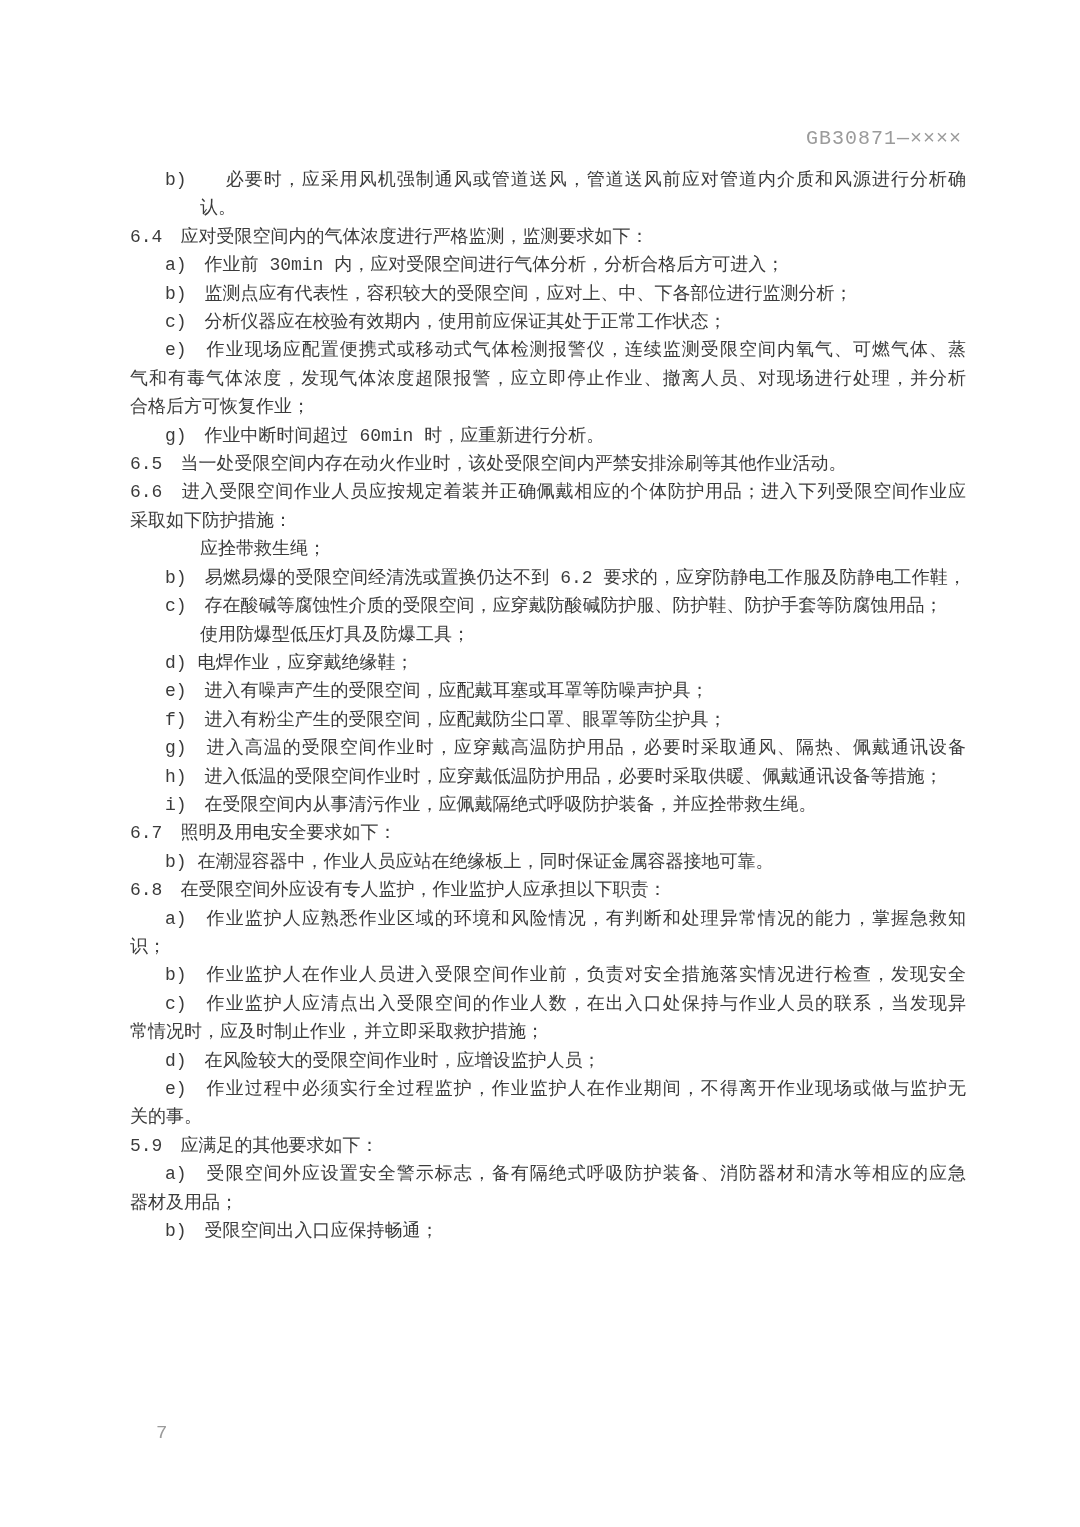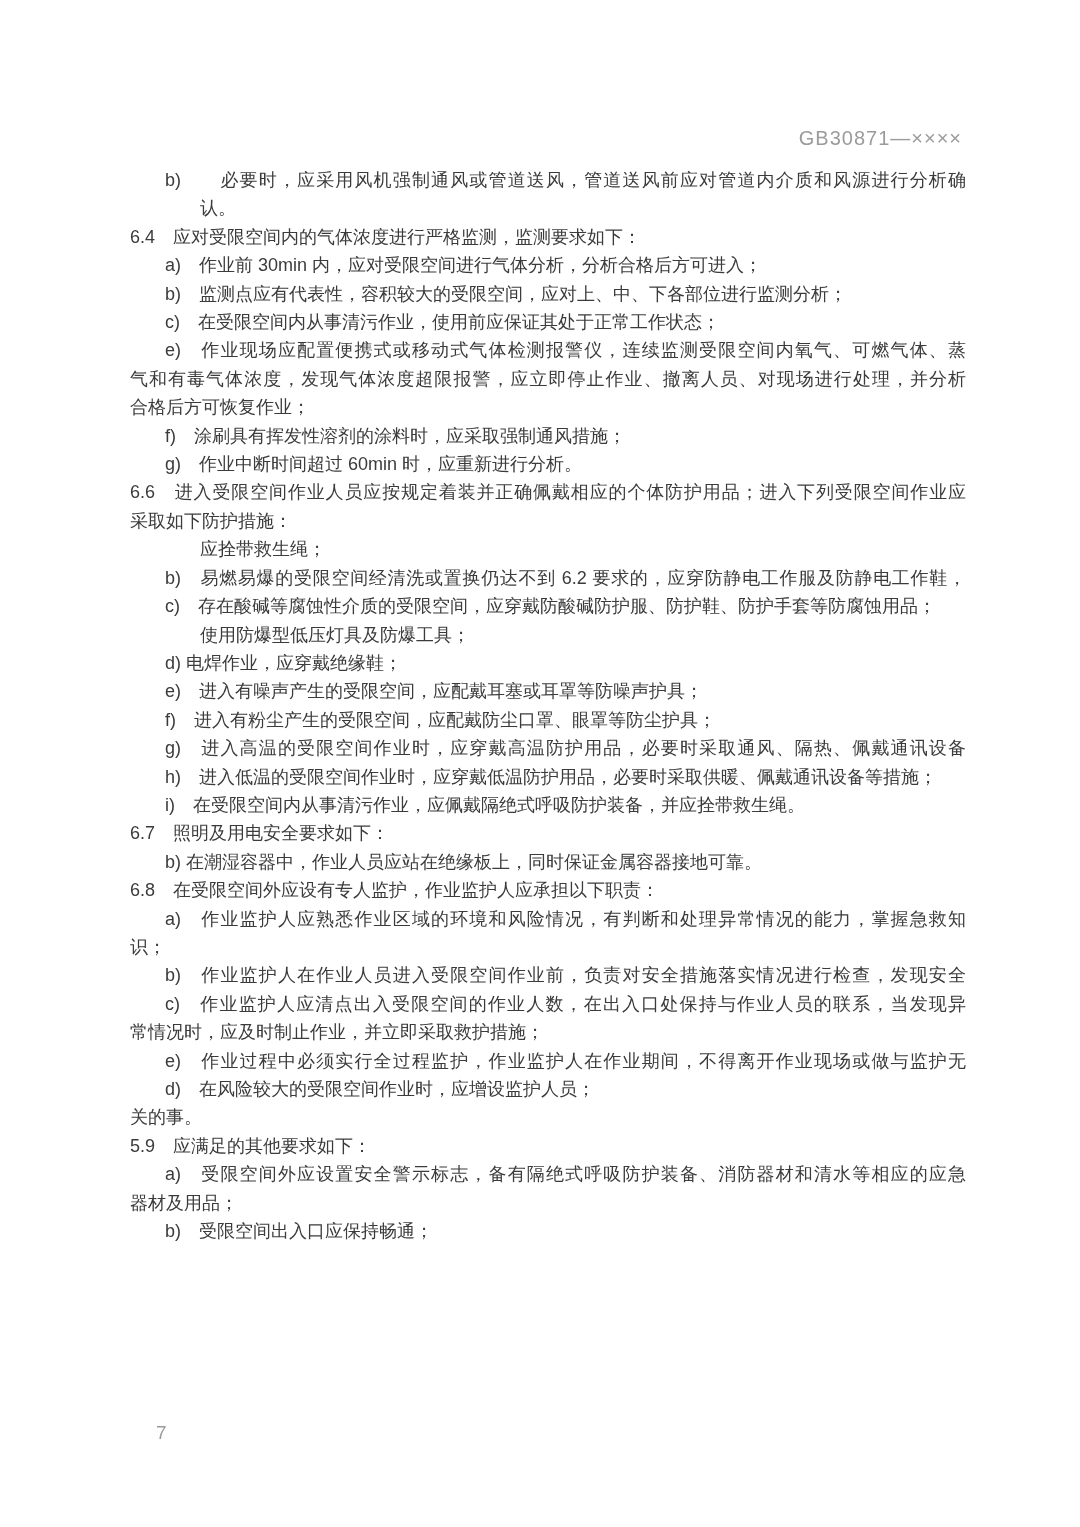--- a/index.html
+++ b/index.html
@@ -5,21 +5,21 @@
   html, body {
     margin: 0;
     padding: 0;
     background: #ffffff;
   }
   .page {
     position: relative;
     width: 1062px;
     height: 1527px;
     background: #ffffff;
-    font-family: Liberation Sans, sans-serif;
+    font-family: Liberation Mono, monospace;
     color: #3b3b3b;
     overflow: hidden;
   }
   .doc-header {
     position: absolute;
     top: 127px;
     right: 100px;
     font-size: 20px;
     letter-spacing: 1px;
     color: #9b9b9b;
@@ -58,48 +58,48 @@
   <div class="doc-header">
     <span>GB30871—××××</span>
   </div>
 
   <div class="doc-body">
       <div class="line indent-1 fill">b)　　必要时，应采用风机强制通风或管道送风，管道送风前应对管道内介质和风源进行分析确</div>
       <div class="line indent-2">认。</div>
       <div class="line indent-0">6.4　应对受限空间内的气体浓度进行严格监测，监测要求如下：</div>
       <div class="line indent-1">a)　作业前 30min 内，应对受限空间进行气体分析，分析合格后方可进入；</div>
       <div class="line indent-1">b)　监测点应有代表性，容积较大的受限空间，应对上、中、下各部位进行监测分析；</div>
-      <div class="line indent-1">c)　在受限空间内从事清污作业，使用前应保证其处于正常工作状态；</div>
+      <div class="line indent-1">c)　分析仪器应在校验有效期内，使用前应保证其处于正常工作状态；</div>
       <div class="line indent-1 fill">e)　作业现场应配置便携式或移动式气体检测报警仪，连续监测受限空间内氧气、可燃气体、蒸</div>
       <div class="line indent-0 fill">气和有毒气体浓度，发现气体浓度超限报警，应立即停止作业、撤离人员、对现场进行处理，并分析</div>
       <div class="line indent-0">合格后方可恢复作业；</div>
-      <div class="line indent-1">f)　涂刷具有挥发性溶剂的涂料时，应采取强制通风措施；</div>
       <div class="line indent-1">g)　作业中断时间超过 60min 时，应重新进行分析。</div>
+      <div class="line indent-0">6.5　当一处受限空间内存在动火作业时，该处受限空间内严禁安排涂刷等其他作业活动。</div>
       <div class="line indent-0 fill">6.6　进入受限空间作业人员应按规定着装并正确佩戴相应的个体防护用品；进入下列受限空间作业应</div>
       <div class="line indent-0">采取如下防护措施：</div>
       <div class="line indent-2">应拴带救生绳；</div>
       <div class="line indent-1 fill">b)　易燃易爆的受限空间经清洗或置换仍达不到 6.2 要求的，应穿防静电工作服及防静电工作鞋，</div>
       <div class="line indent-1">c)　存在酸碱等腐蚀性介质的受限空间，应穿戴防酸碱防护服、防护鞋、防护手套等防腐蚀用品；</div>
       <div class="line indent-2">使用防爆型低压灯具及防爆工具；</div>
       <div class="line indent-1">d) 电焊作业，应穿戴绝缘鞋；</div>
       <div class="line indent-1">e)　进入有噪声产生的受限空间，应配戴耳塞或耳罩等防噪声护具；</div>
       <div class="line indent-1">f)　进入有粉尘产生的受限空间，应配戴防尘口罩、眼罩等防尘护具；</div>
       <div class="line indent-1 fill">g)　进入高温的受限空间作业时，应穿戴高温防护用品，必要时采取通风、隔热、佩戴通讯设备</div>
       <div class="line indent-1">h)　进入低温的受限空间作业时，应穿戴低温防护用品，必要时采取供暖、佩戴通讯设备等措施；</div>
       <div class="line indent-1">i)　在受限空间内从事清污作业，应佩戴隔绝式呼吸防护装备，并应拴带救生绳。</div>
       <div class="line indent-0">6.7　照明及用电安全要求如下：</div>
       <div class="line indent-1">b) 在潮湿容器中，作业人员应站在绝缘板上，同时保证金属容器接地可靠。</div>
       <div class="line indent-0">6.8　在受限空间外应设有专人监护，作业监护人应承担以下职责：</div>
       <div class="line indent-1 fill">a)　作业监护人应熟悉作业区域的环境和风险情况，有判断和处理异常情况的能力，掌握急救知</div>
       <div class="line indent-0">识；</div>
       <div class="line indent-1 fill">b)　作业监护人在作业人员进入受限空间作业前，负责对安全措施落实情况进行检查，发现安全</div>
       <div class="line indent-1 fill">c)　作业监护人应清点出入受限空间的作业人数，在出入口处保持与作业人员的联系，当发现异</div>
       <div class="line indent-0">常情况时，应及时制止作业，并立即采取救护措施；</div>
+      <div class="line indent-1">d)　在风险较大的受限空间作业时，应增设监护人员；</div>
       <div class="line indent-1 fill">e)　作业过程中必须实行全过程监护，作业监护人在作业期间，不得离开作业现场或做与监护无</div>
-      <div class="line indent-1">d)　在风险较大的受限空间作业时，应增设监护人员；</div>
       <div class="line indent-0">关的事。</div>
       <div class="line indent-0">5.9　应满足的其他要求如下：</div>
       <div class="line indent-1 fill">a)　受限空间外应设置安全警示标志，备有隔绝式呼吸防护装备、消防器材和清水等相应的应急</div>
       <div class="line indent-0">器材及用品；</div>
       <div class="line indent-1">b)　受限空间出入口应保持畅通；</div>
     </div>
 
   <div class="doc-footer">
     <span>7</span>
   </div>

